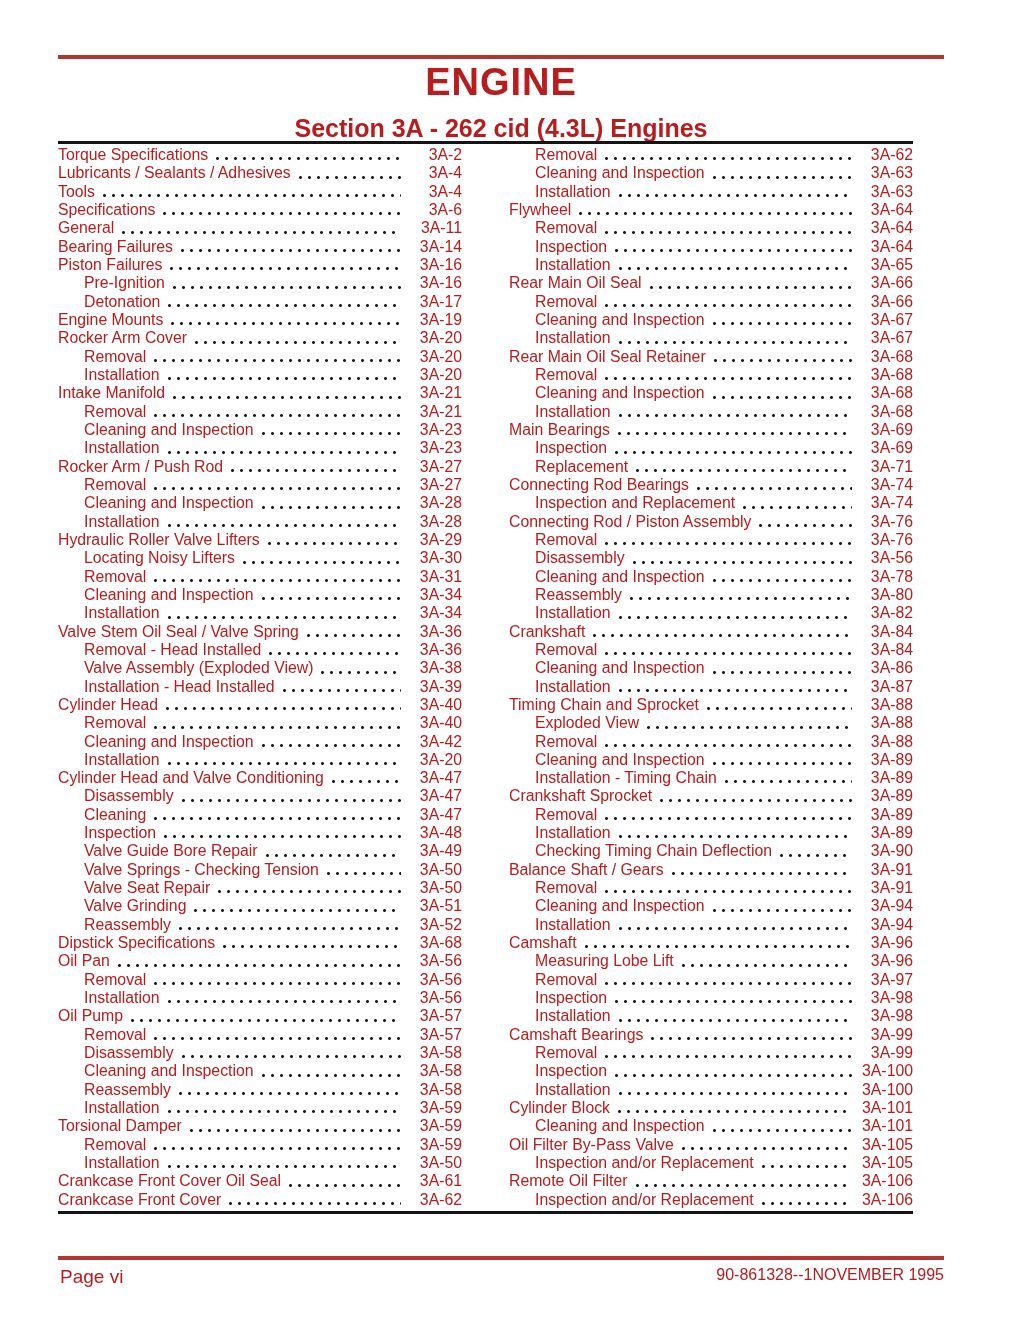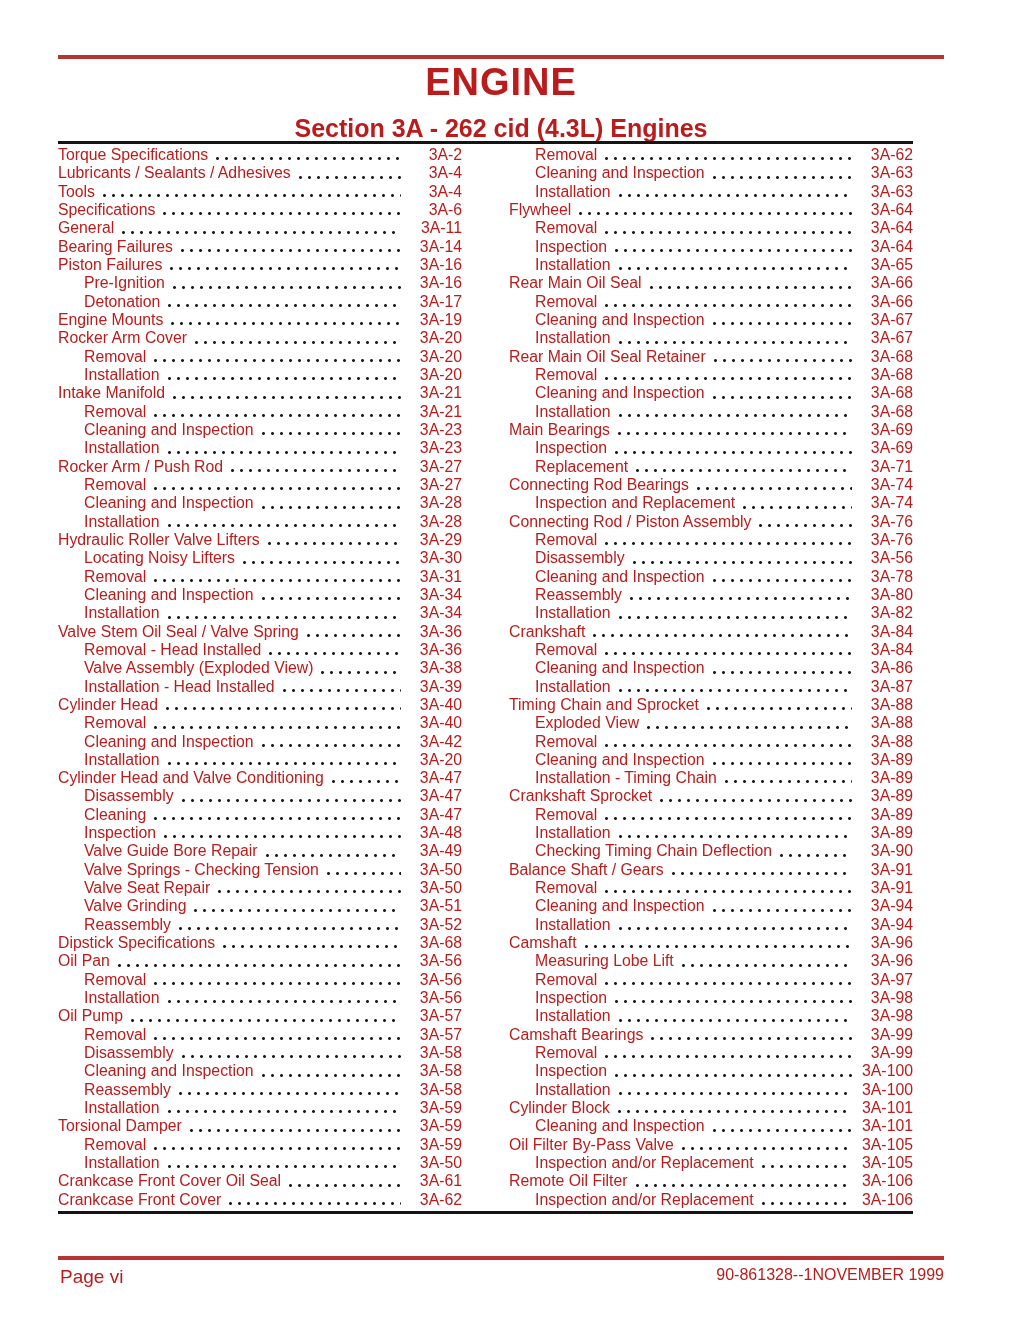--- a/index.html
+++ b/index.html
@@ -659,16 +659,16 @@
           <span class="toc-page">3A-106</span>
         </div>
       </div>
   </div>
 
   <div class="rule-red bottom"></div>
 
   <div class="footer-left">Page vi</div>
 
   <div class="footer-right">
-    <span class="doc-number">90-861328--1</span><span>NOVEMBER 1999</span>
+    <span class="doc-number">90-861328--1</span><span>NOVEMBER 1995</span>
   </div>
 
 </div>
 
 </body></html>

